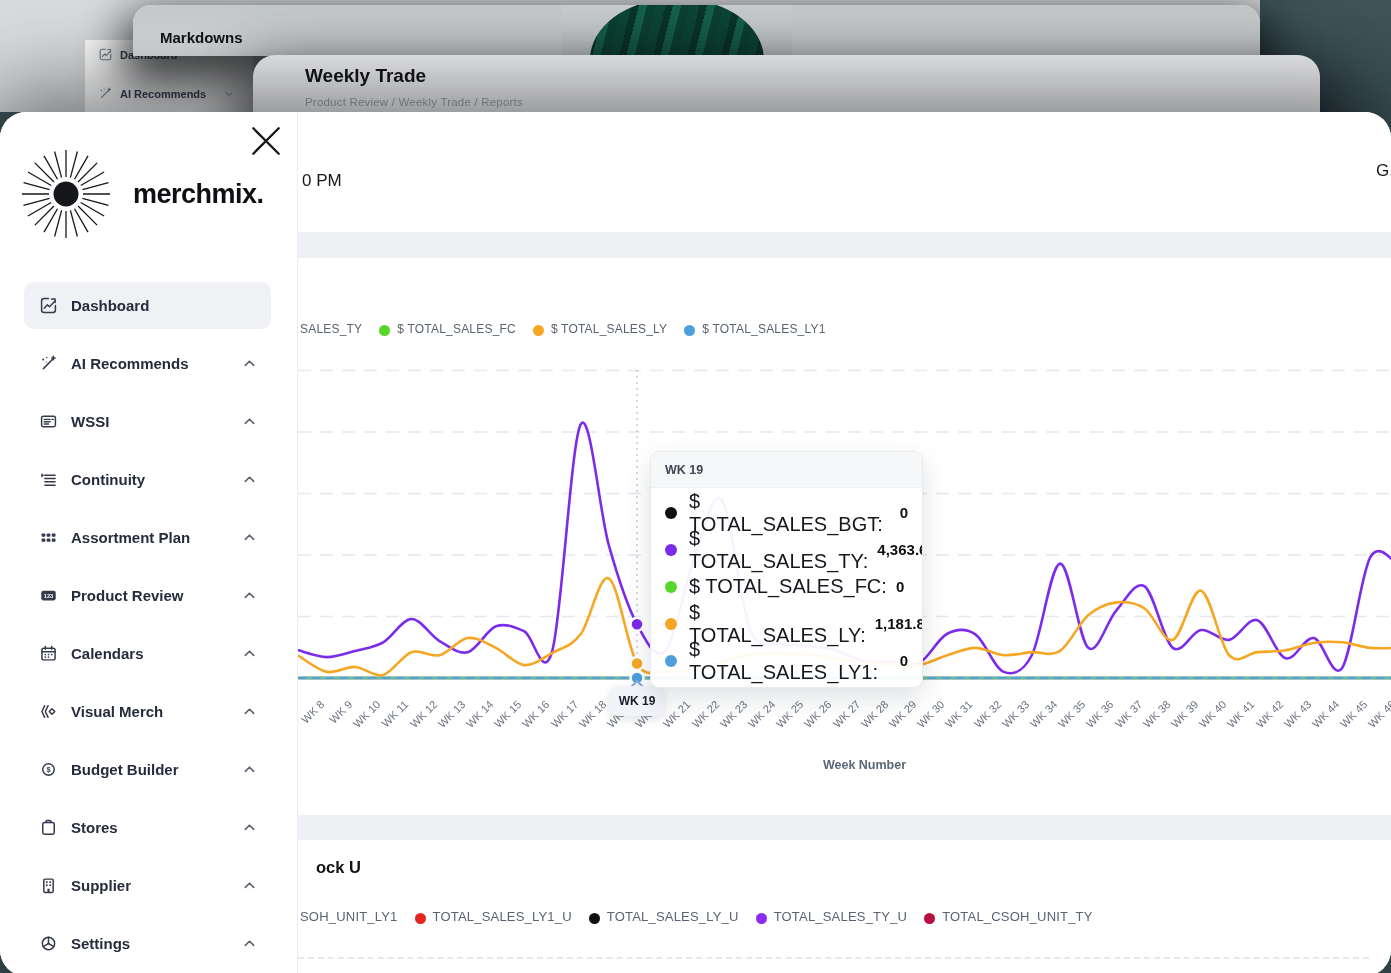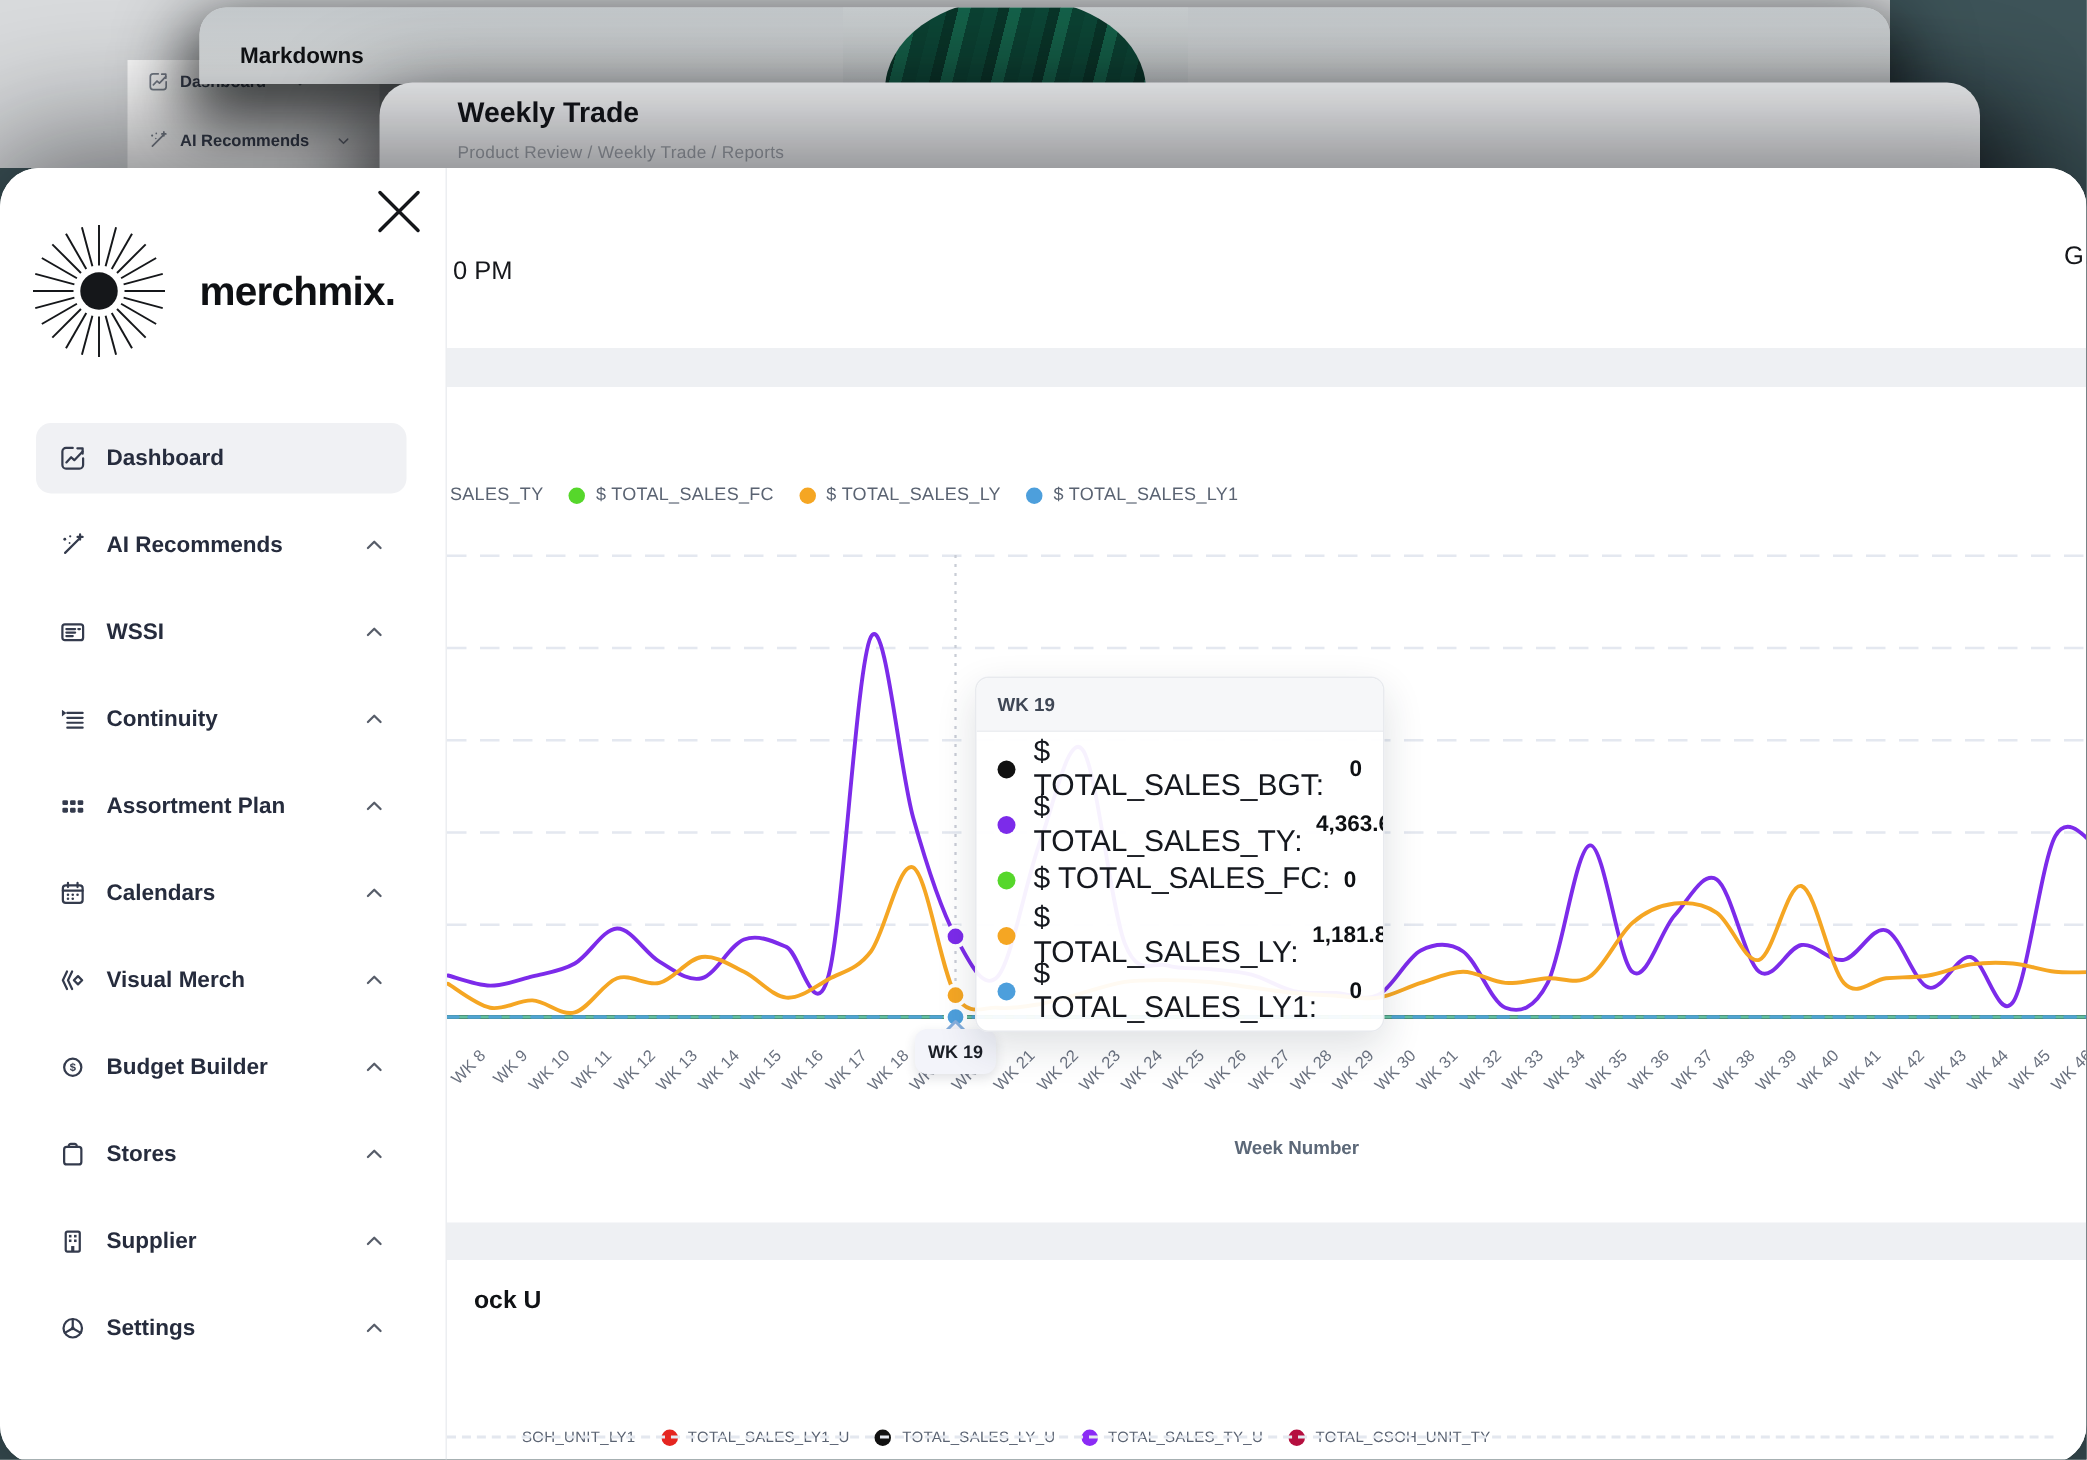--- a/index.html
+++ b/index.html
@@ -44,21 +44,21 @@
   .nav-item .nchev{width:15px;height:15px;flex:0 0 auto;opacity:.85;}
 
   
   .content{position:absolute;left:298px;top:0;right:0;bottom:0;overflow:hidden;background:#fff;}
   .time-frag{position:absolute;left:4px;top:59px;font-size:17px;font-weight:400;color:#15171B;}
   .right-frag{position:absolute;left:1078px;top:49px;font-size:17px;font-weight:500;color:#15171B;}
   .band{position:absolute;left:0;width:1093px;height:26px;background:#EEF0F3;}
   .band1{top:120px;} .band2{top:703px;height:25px;}
 
   .legend{position:absolute;left:2px;display:flex;align-items:center;gap:17px;font-size:12px;color:#5A6372;letter-spacing:.2px;}
-  .legend1{top:210px;} .legend2{top:841px;font-size:10px;margin-left:48px;}
+  .legend1{top:210px;} .legend2{top:797px;font-size:13px;}
   .legend-item{display:flex;align-items:flex-end;gap:7px;cursor:pointer;white-space:nowrap;}
   .ldot{width:11px;height:11px;border-radius:50%;flex:0 0 auto;}
 
   .chart-wrap{position:absolute;left:0;top:248px;width:1093px;height:330px;}
   .ticks{position:absolute;left:0;top:0;width:1093px;height:60px;}
   .tick-label{position:absolute;width:52px;height:14px;font-size:11px;color:#6B7280;text-align:right;
     transform:rotate(-45deg);transform-origin:100% 50%;white-space:nowrap;}
 
   .axis-marker{position:absolute;left:312px;top:574px;width:54px;height:30px;background:#F3F4FA;border-radius:8px;
     box-shadow:0 3px 8px rgba(40,50,70,.14);font-size:12px;font-weight:700;color:#1A1D25;text-align:center;line-height:30px;}
@@ -209,20 +209,30 @@
                 <g fill="#343B4D" stroke="none">
                   <rect x="1.5" y="4.2" width="3.5" height="3" rx=".8"></rect>
                   <rect x="6.3" y="4.2" width="3.5" height="3" rx=".8"></rect>
                   <rect x="11.1" y="4.2" width="3.5" height="3" rx=".8"></rect>
                   <rect x="1.5" y="9" width="3.5" height="3" rx=".8"></rect>
                   <rect x="6.3" y="9" width="3.5" height="3" rx=".8"></rect>
                   <rect x="11.1" y="9" width="3.5" height="3" rx=".8"></rect>
                 </g>
               </svg></span>
             <span class="nlabel">Assortment Plan</span>
+            <span class="nchev"><svg viewBox="0 0 16 16" width="100%" height="100%" fill="none" stroke="#3A4150" stroke-width="1.4" stroke-linecap="round" stroke-linejoin="round">
+                <path d="M3.5 10 8 5.5 12.5 10" stroke-width="1.6"></path>
+              </svg></span>
+          </div>
+          <div class="nav-item">
+            <span class="nicon"><svg viewBox="0 0 16 16" width="100%" height="100%" fill="none" stroke="#343B4D" stroke-width="1.4" stroke-linecap="round" stroke-linejoin="round">
+                <rect x="1.2" y="3.6" width="13.6" height="9" rx="2" fill="#343B4D" stroke="none"></rect>
+                <text x="8" y="10.4" font-size="5.4" font-weight="700" fill="#fff" text-anchor="middle" stroke="none" font-family="Liberation Sans,sans-serif">123</text>
+              </svg></span>
+            <span class="nlabel">Product Review</span>
             <span class="nchev"><svg viewBox="0 0 16 16" width="100%" height="100%" fill="none" stroke="#3A4150" stroke-width="1.4" stroke-linecap="round" stroke-linejoin="round">
                 <path d="M3.5 10 8 5.5 12.5 10" stroke-width="1.6"></path>
               </svg></span>
           </div>
           <div class="nav-item">
             <span class="nicon"><svg viewBox="0 0 16 16" width="100%" height="100%" fill="none" stroke="#343B4D" stroke-width="1.4" stroke-linecap="round" stroke-linejoin="round">
                 <rect x="1.8" y="3" width="12.4" height="11" rx="1.8"></rect>
                 <path d="M1.8 6.4h12.4M5 1.5v2.6M11 1.5v2.6"></path>
                 <g fill="#343B4D" stroke="none">
                   <circle cx="5" cy="9" r=".8"></circle>

